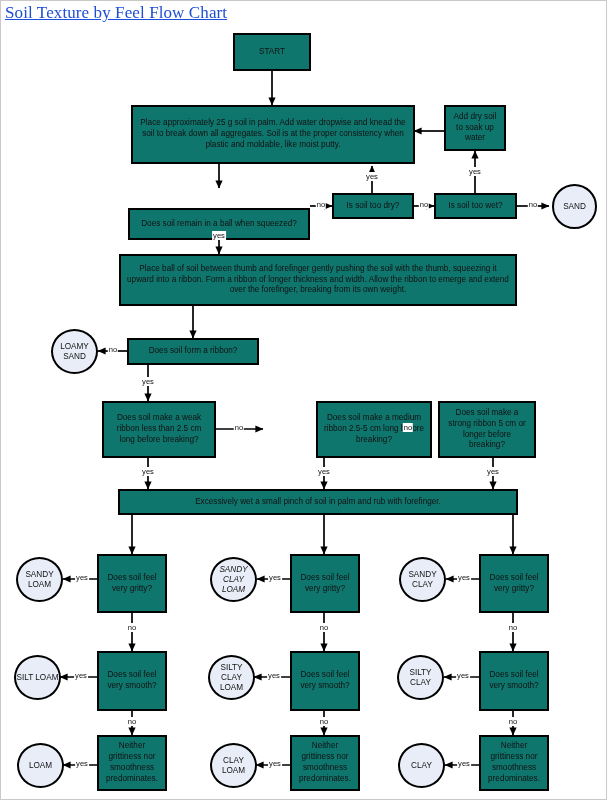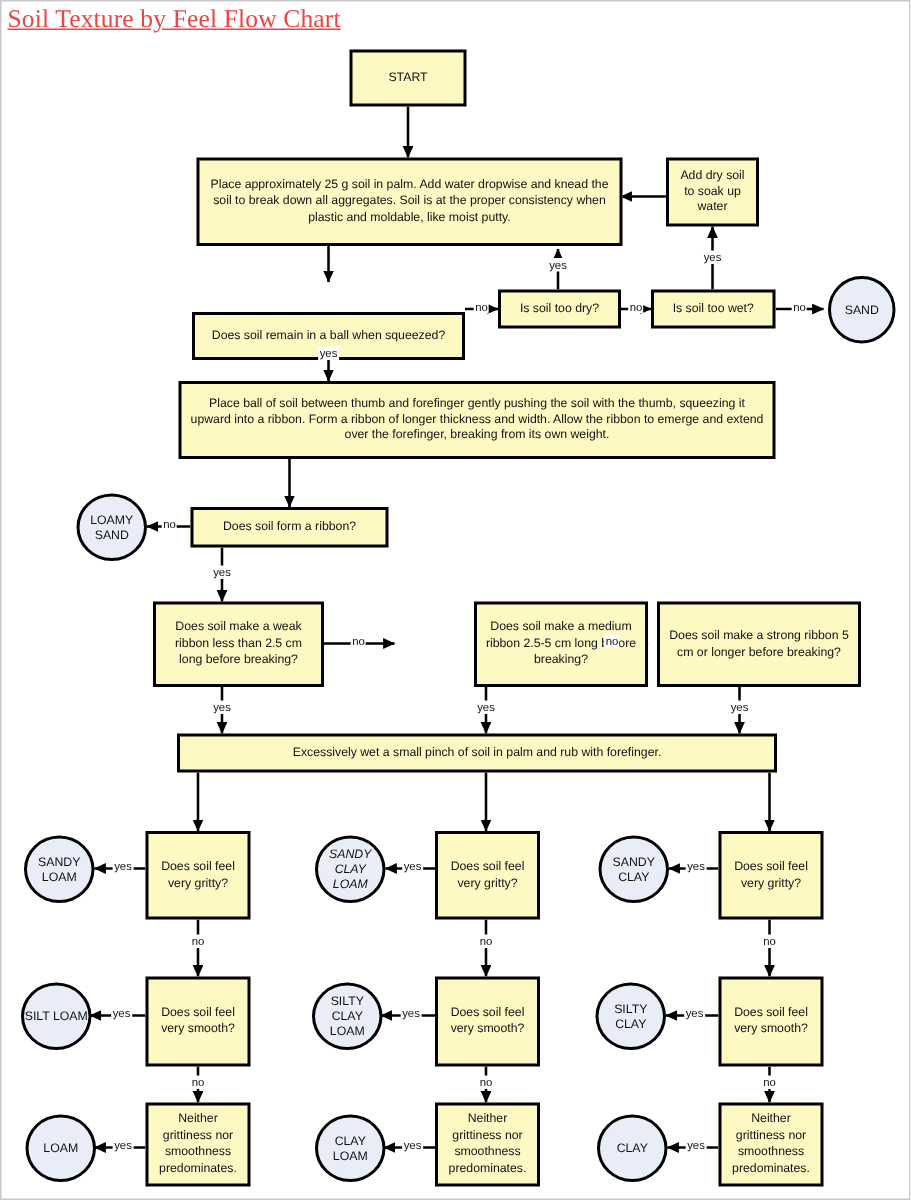--- a/index.html
+++ b/index.html
@@ -13,32 +13,32 @@
     position:absolute;left:0;top:0;width:607px;height:800px;
     box-sizing:border-box;
     border:1px solid #c9c9c9;
     background:#ffffff;
   }
   #title{
     position:absolute;left:4px;top:2px;
     font-family:"Liberation Serif", serif;
     font-size:17px;
     font-weight:400;
-    color:#ef4444;
+    color:#1d4ed8;
     text-decoration:underline;
     letter-spacing:0.1px;
     white-space:nowrap;
   }
   
   #edges{position:absolute;left:0;top:0;width:607px;height:800px;}
   
   .node{
     position:absolute;
     box-sizing:border-box;
-    background:#fef9c3;
+    background:#0f766e;
     border:2px solid #000;
     display:flex;align-items:center;justify-content:center;
     text-align:center;
     font-size:8.2px;
     line-height:1.32;
     padding:2px 4px;
     color:#111;
     z-index:5;
   }
   .node.big{font-size:8.2px;}
@@ -156,21 +156,21 @@
   <div class="node big" style="left:118px;top:253px;width:398px;height:52px;">Place ball of soil between thumb and forefinger gently pushing the soil with the thumb, squeezing it upward into a ribbon. Form a ribbon of longer thickness and width. Allow the ribbon to emerge and extend over the forefinger, breaking from its own weight.</div>
 
   <div class="oval" style="left:50px;top:328px;width:47px;height:45px;">LOAMY SAND</div>
 
   <div class="node" style="left:126px;top:337px;width:132px;height:27px;">Does soil form a ribbon?</div>
 
   <div class="node" style="left:101px;top:400px;width:114px;height:57px;">Does soil make a weak ribbon less than 2.5 cm long before breaking?</div>
 
   <div class="node" style="left:268px;top:400px;width:116px;height:57px;margin-left:47px;">Does soil make a medium ribbon 2.5-5 cm long before breaking?</div>
 
-  <div class="node" style="left:437px;top:400px;width:136px;height:57px;">Does soil make a strong ribbon 5 cm or longer before breaking?</div>
+  <div class="node" style="left:437px;top:400px;width:98px;height:57px;">Does soil make a strong ribbon 5 cm or longer before breaking?</div>
 
   <div class="node" style="left:117px;top:488px;width:400px;height:26px;">Excessively wet a small pinch of soil in palm and rub with forefinger.</div>
 
   <div class="oval" style="left:15px;top:556px;width:47px;height:45px;text-align:center;">SANDY LOAM</div>
   <div class="node" style="left:96px;top:553px;width:70px;height:59px;">Does soil feel very gritty?</div>
 
   <div class="oval" style="left:13px;top:654px;width:47px;height:45px;">SILT LOAM</div>
   <div class="node" style="left:96px;top:650px;width:70px;height:60px;">Does soil feel very smooth?</div>
 
   <div class="oval" style="left:16px;top:742px;width:47px;height:45px;">LOAM</div>

